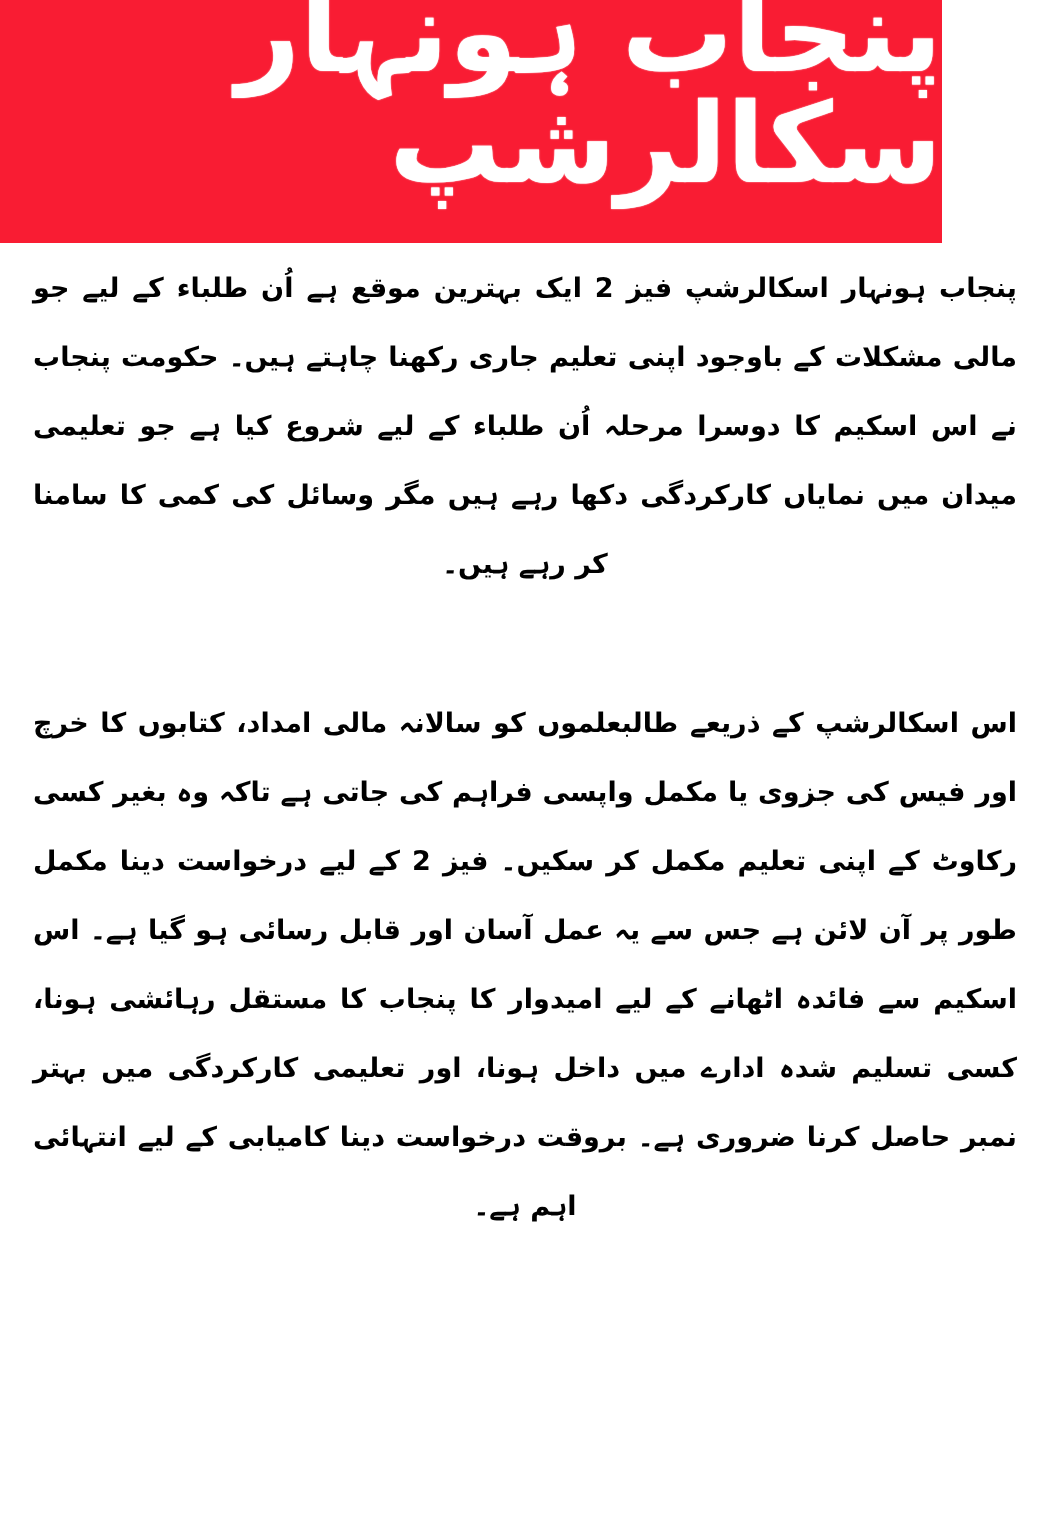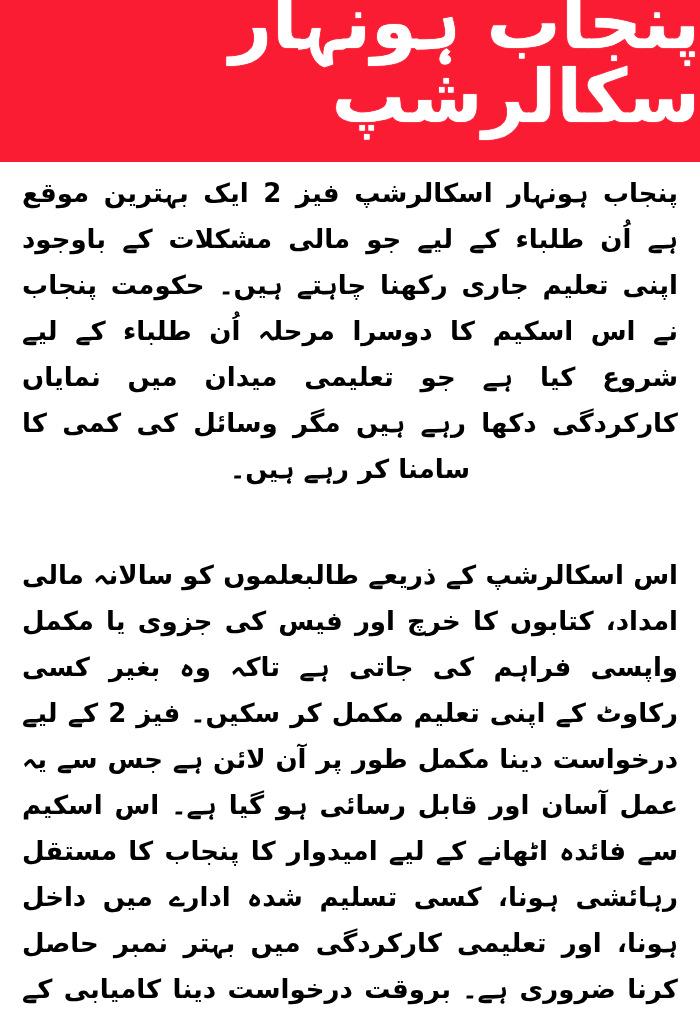--- a/index.html
+++ b/index.html
@@ -12,21 +12,21 @@
       height: 1024px;
       overflow: hidden;
       position: relative;
       font-family: "DejaVu Sans", sans-serif;
       color: #000000;
     }
     .banner {
       position: absolute;
       left: 0;
       top: 0;
-      width: 700px;
+      width: 628px;
       height: 162px;
       background: #F91C33;
       display: flex;
       align-items: center;
       justify-content: center;
     }
     .banner-title {
       direction: rtl;
       color: #ffffff;
       font-family: "DejaVu Sans", sans-serif;
@@ -43,21 +43,21 @@
       top: 170px;
       width: 656px;
       direction: rtl;
     }
     .paragraph {
       direction: rtl;
       text-align: justify;
       text-align-last: center;
       font-family: "DejaVu Sans", sans-serif;
       font-weight: bold;
-      font-size: 26px;
+      font-size: 18px;
       line-height: 46px;
       margin: 0;
     }
     .paragraph.p1 {
       margin-bottom: 60px;
     }
     .paragraph.p2 {
       margin-top: 0;
     }
   </style>

